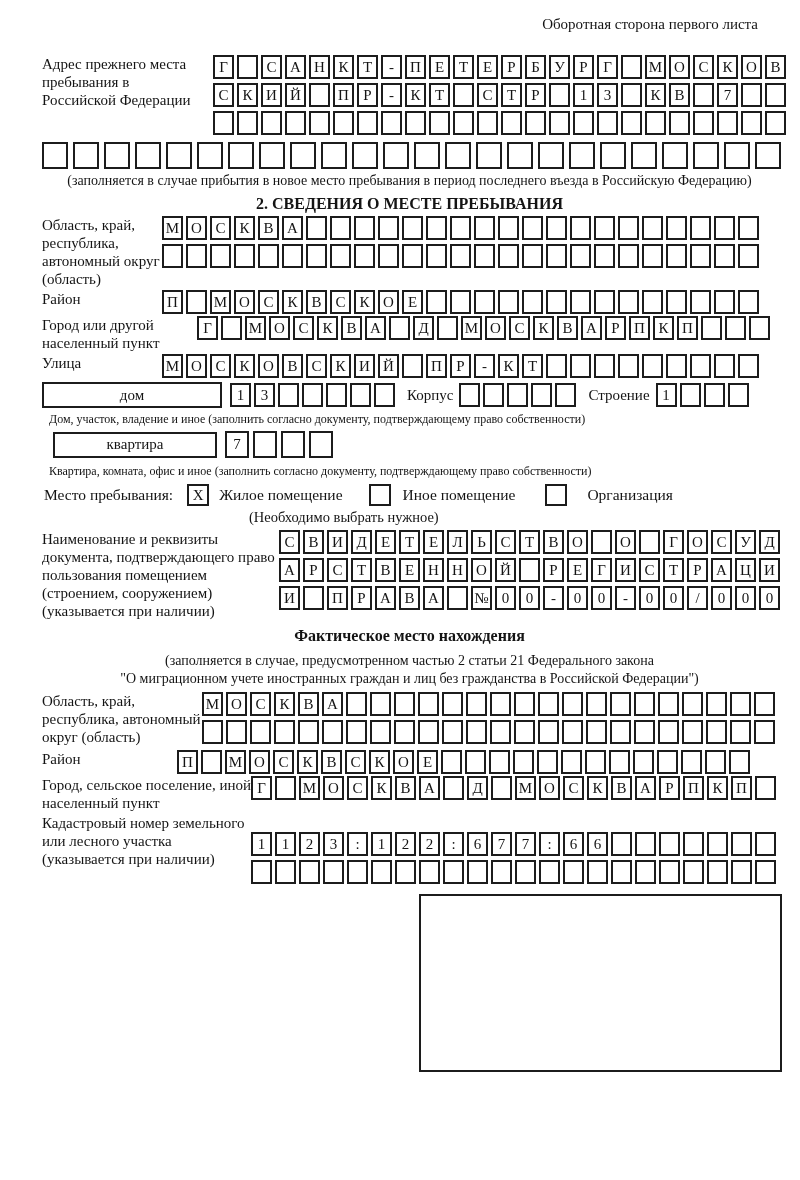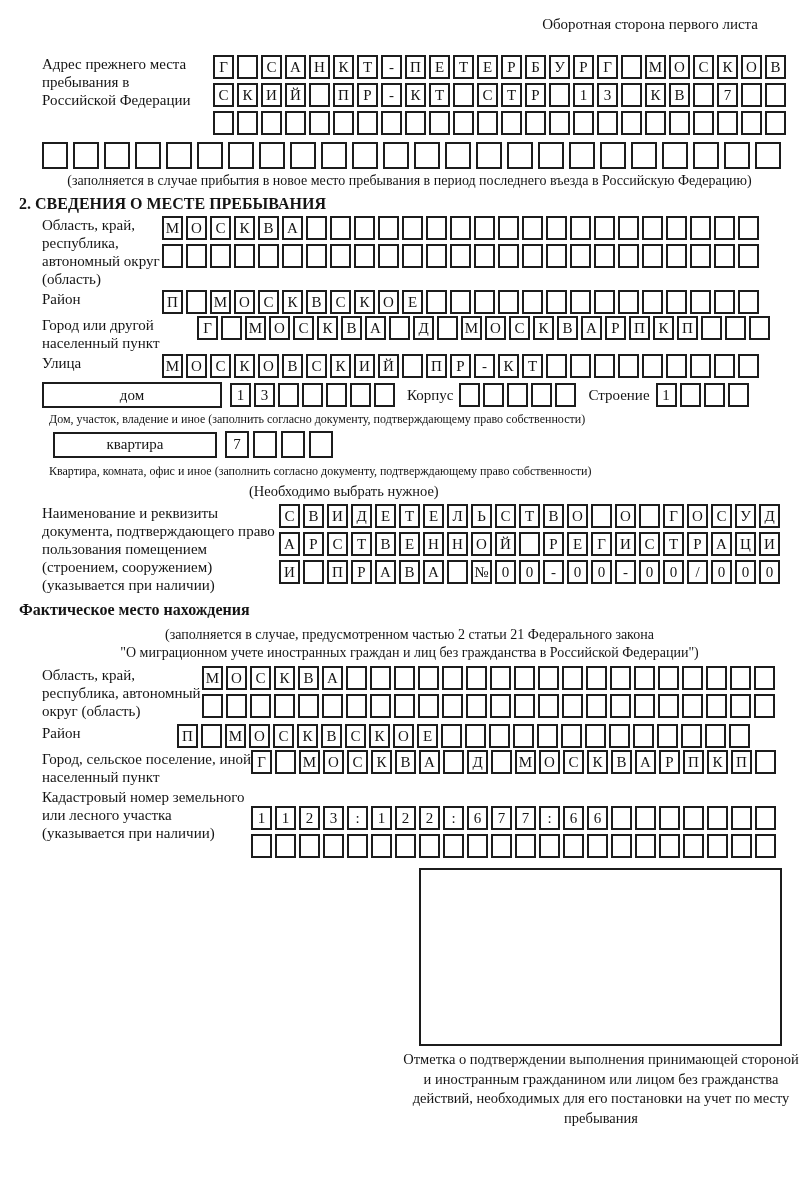--- a/index.html
+++ b/index.html
@@ -17,21 +17,21 @@
   .cell{
     width:21px;height:24px;box-sizing:border-box;border:2px solid #1c1c1c;
     display:flex;align-items:center;justify-content:center;
     font-size:15px;line-height:1;flex-shrink:0;background:#fff;
   }
   .bigrow{gap:5px;}
   .bigrow .cell{width:26px;height:27px;}
 
   .note-center{text-align:center;font-size:14px;line-height:18px;}
   .note-left{margin-left:30px;font-size:12px;line-height:18px;}
-  .sec-title{font-weight:bold;font-size:16px;line-height:20px;}
+  .sec-title{text-align:center;font-weight:bold;font-size:16px;line-height:20px;}
 
   .houserow{display:flex;align-items:center;margin-left:23px;}
   .wide-box{
     box-sizing:border-box;border:2px solid #1c1c1c;height:26px;
     display:flex;align-items:center;justify-content:center;font-size:15px;
   }
   .house-box{width:180px;margin-right:8px;}
   .apt-box{width:164px;margin-right:8px;}
   .inline-label{font-size:15px;margin:0 6px 0 12px;white-space:nowrap;}
   .aptrow{display:flex;align-items:center;margin-left:34px;}
@@ -374,20 +374,29 @@
     <div class="wide-box apt-box">квартира</div>
     <div class="cellrow">
         <span class="cell">7</span>
         <span class="cell"></span>
         <span class="cell"></span>
         <span class="cell"></span>
       </div>
   </div>
   <div class="note-left m4">Квартира, комната, офис и иное (заполнить согласно документу, подтверждающему право собственности)</div>
 
+  <div class="stayrow m4">
+    <span>Место пребывания:</span>
+    <span class="checkbox cb1">X</span>
+    <span class="lb1">Жилое помещение</span>
+    <span class="checkbox cb2"></span>
+    <span class="lb2">Иное помещение</span>
+    <span class="checkbox cb3"></span>
+    <span class="lb3">Организация</span>
+  </div>
   <div class="note-choose m2">(Необходимо выбрать нужное)</div>
 
   <div class="field m4">
     <div class="field-label" style="width:237px;">Наименование и реквизиты документа, подтверждающего право пользования помещением (строением, сооружением) (указывается при наличии)</div>
     <div class="rows">
       <div class="cellrow">
           <span class="cell">С</span>
           <span class="cell">В</span>
           <span class="cell">И</span>
           <span class="cell">Д</span>
@@ -626,15 +635,14 @@
           <span class="cell"></span>
           <span class="cell"></span>
           <span class="cell"></span>
           <span class="cell"></span>
           <span class="cell"></span>
         </div>
     </div>
   </div>
 
   <div class="stamp-box"></div>
-  <div class="stamp-caption">Отметка о подтверждении выполнения принимающей стороной и иностранным гражданином или лицом без гражданства действий, необходимых для его постановки на учет по месту пребывания</div>
 
 </div>
 
 </body></html>

